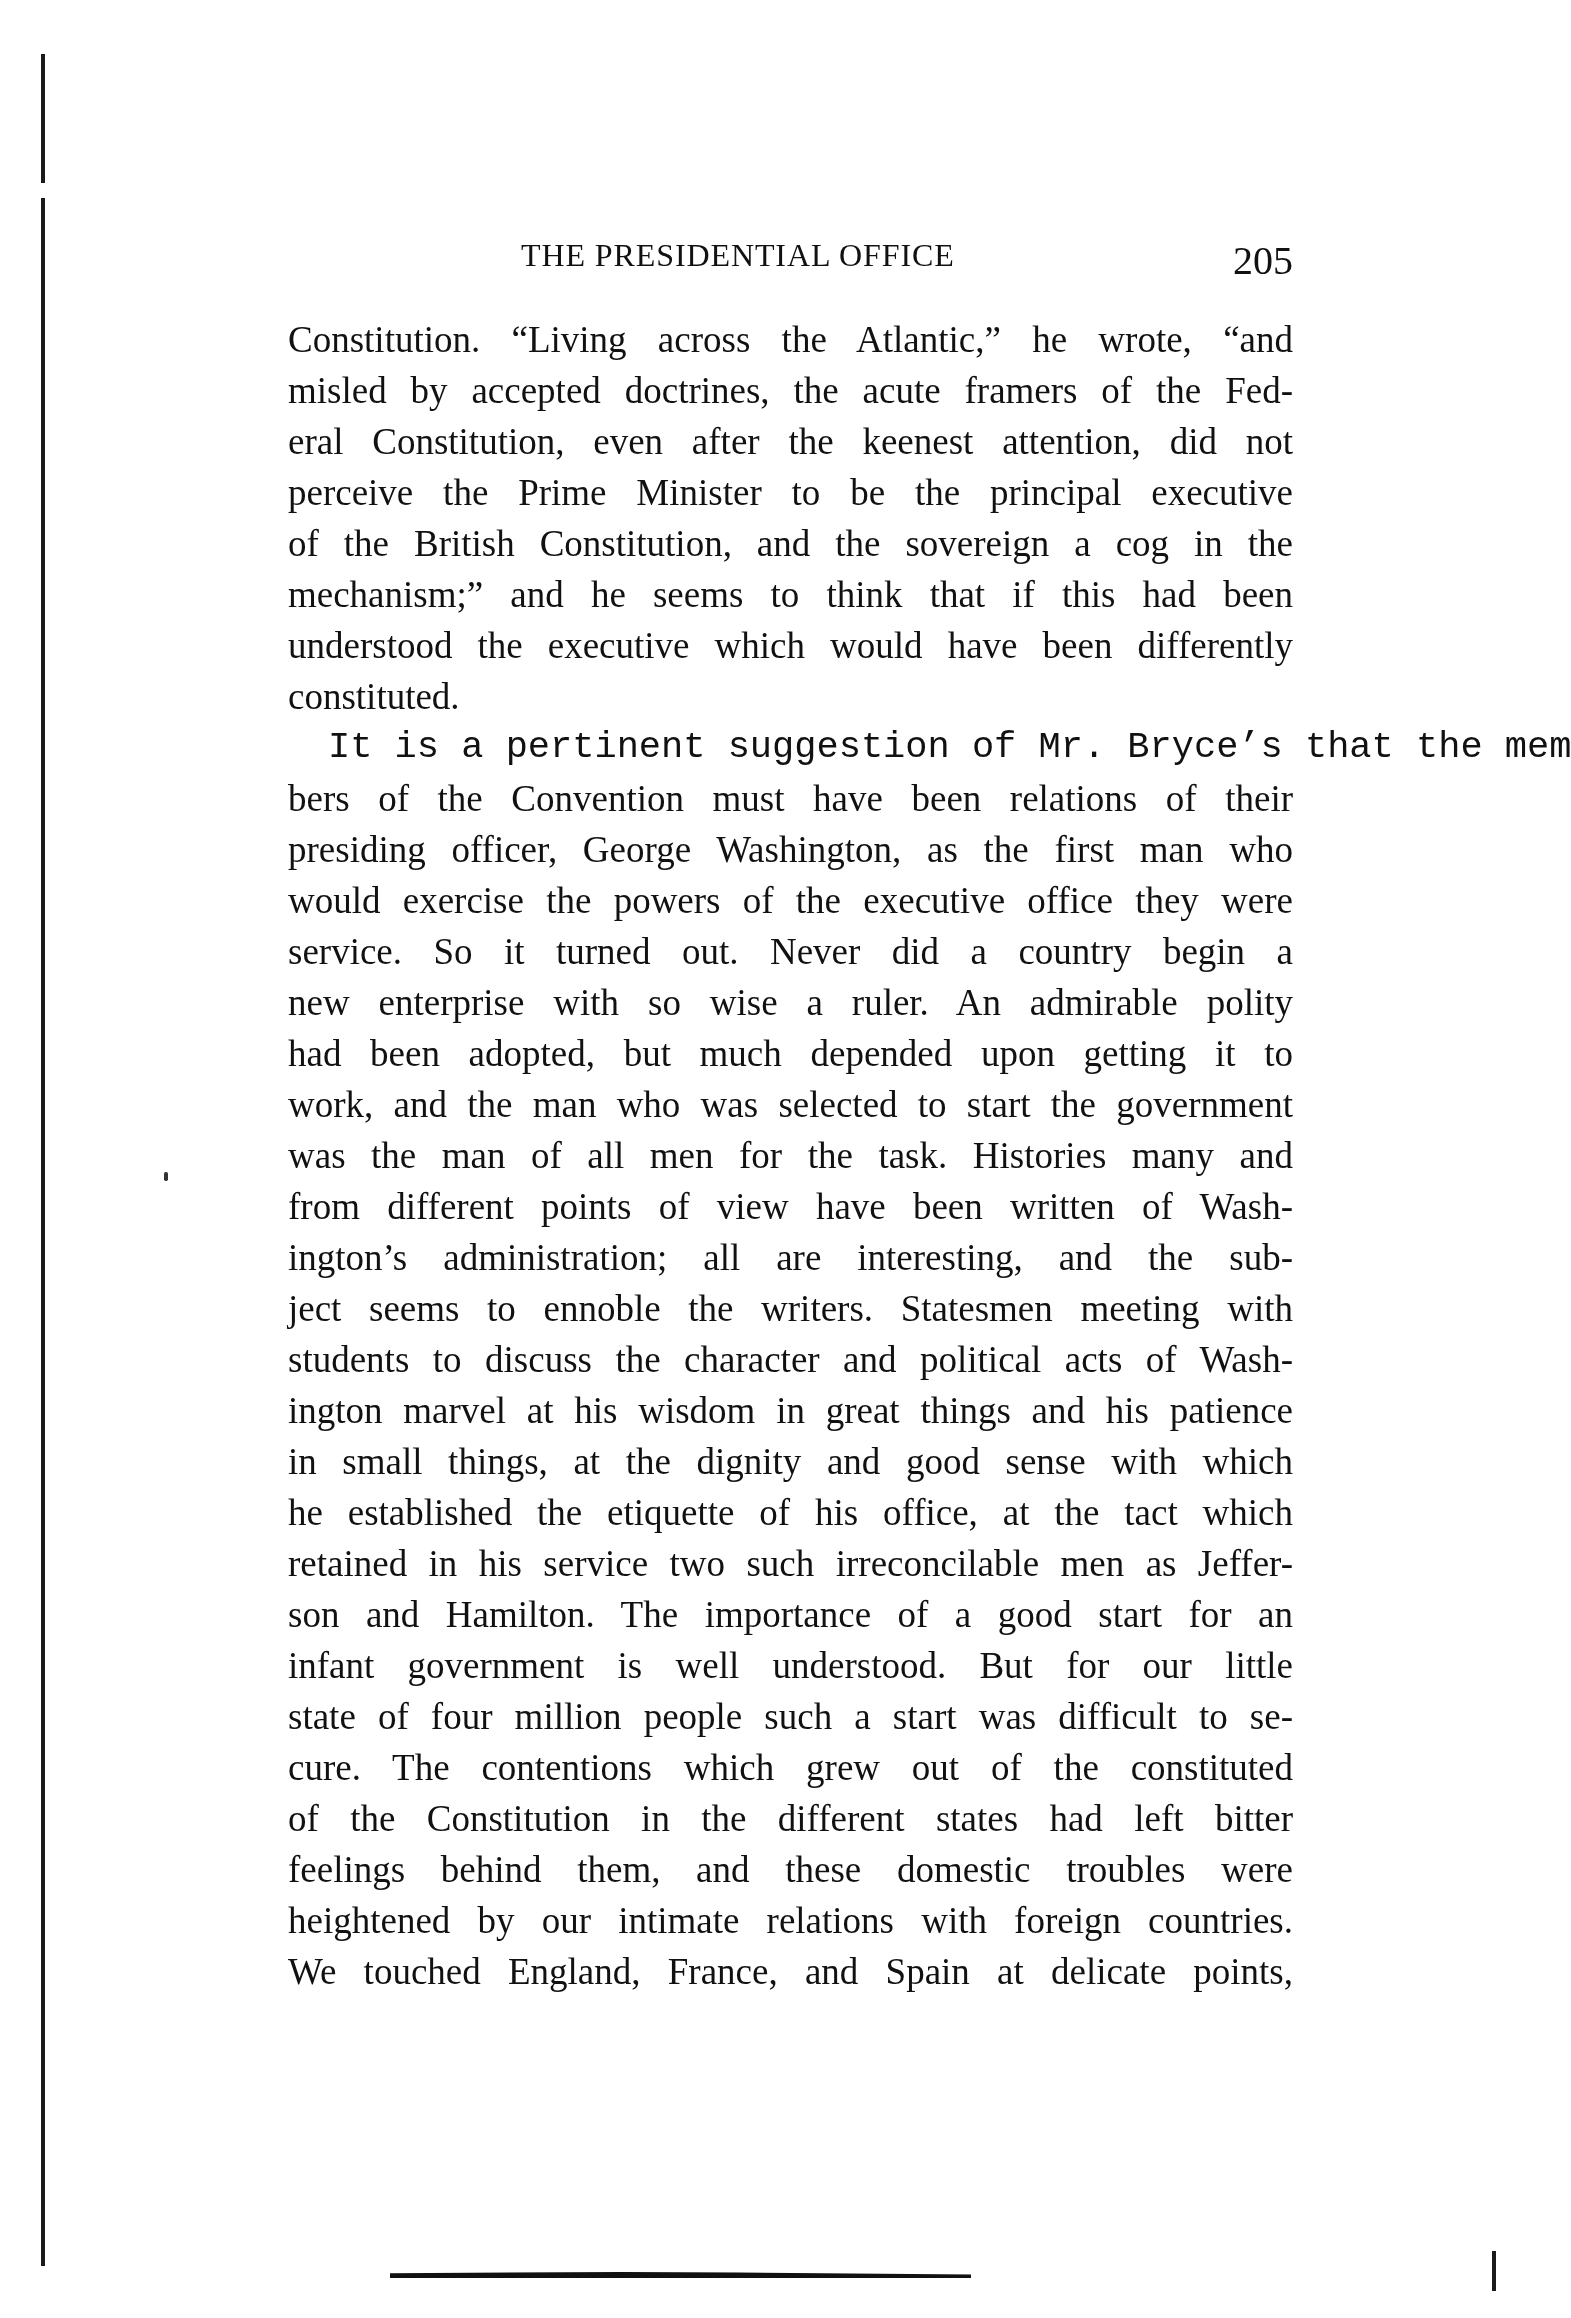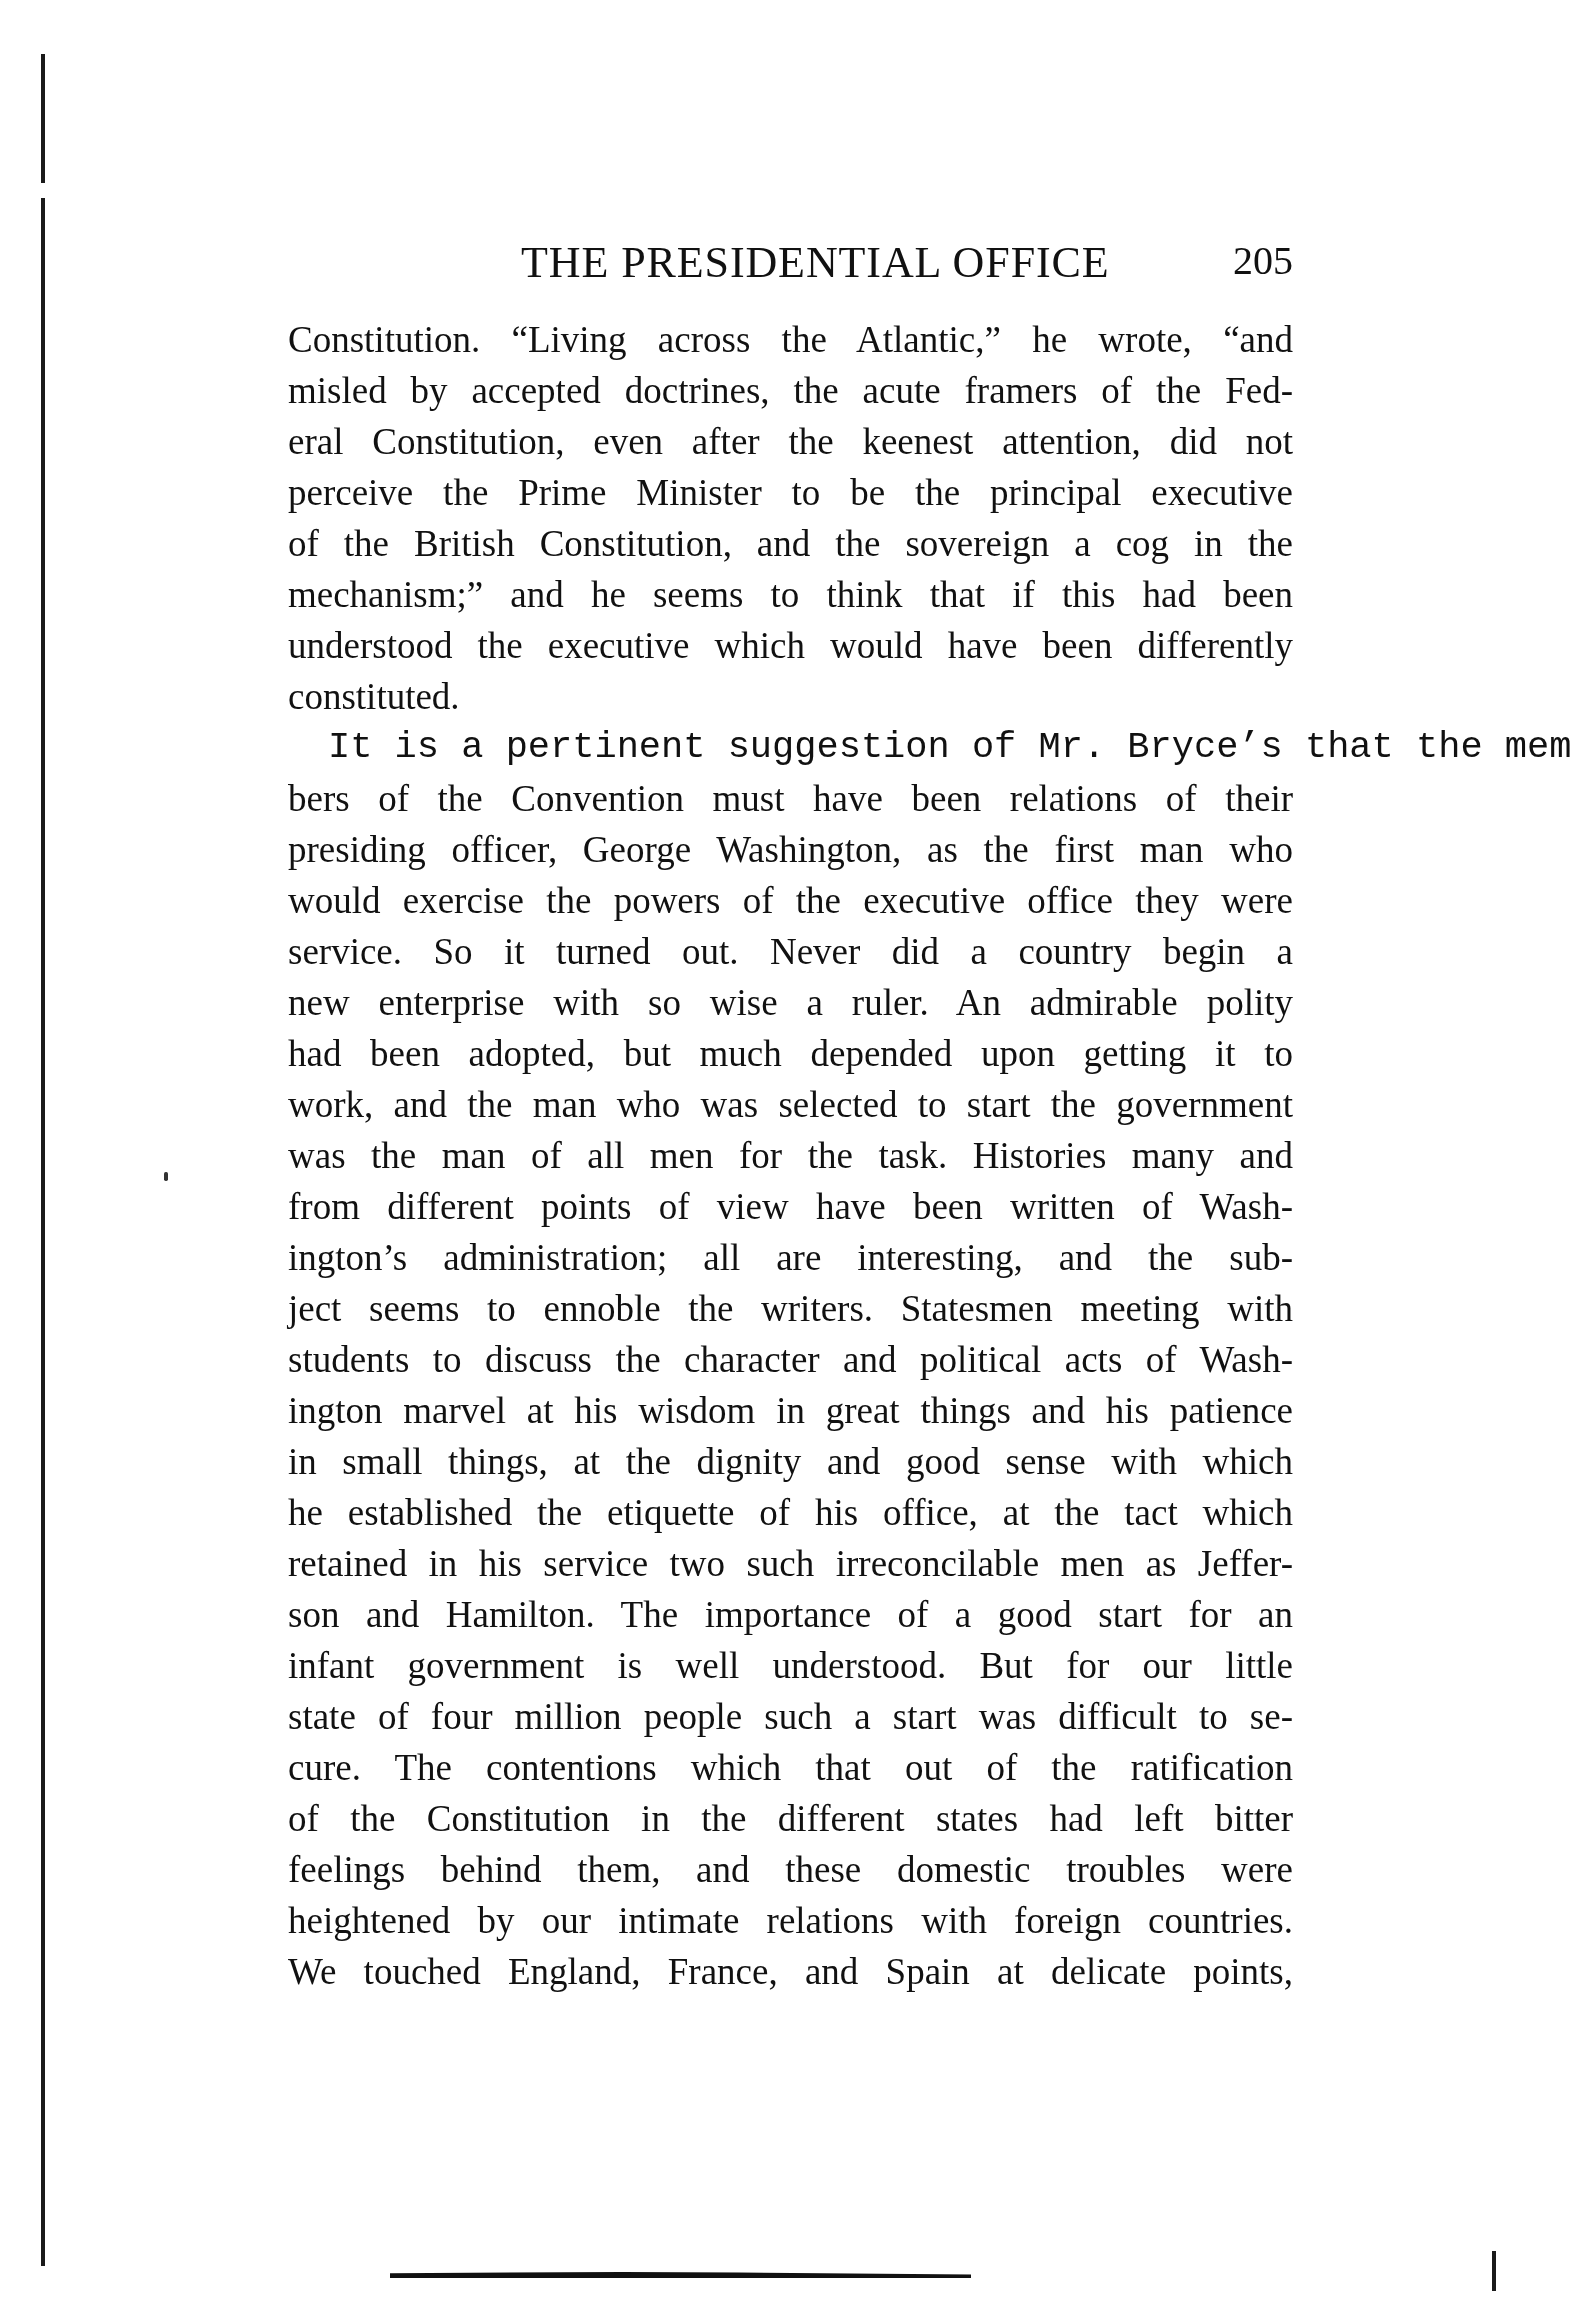--- a/index.html
+++ b/index.html
@@ -4,21 +4,21 @@
 <style>
   html, body { margin: 0; padding: 0; background: #ffffff; }
   body { width: 1572px; height: 2319px; position: relative; overflow: hidden;
          font-family: "Liberation Serif", "DejaVu Serif", serif; color: #111; }
   .scan-edge-left { position: absolute; left: 41px; width: 3.5px; background: #1a1a1a; }
   .scan-edge-right { position: absolute; left: 1492px; top: 2251px; width: 3.5px; height: 40px; background: #1a1a1a; }
   .speck { position: absolute; width: 3.5px; height: 8.7px; background: #333; border-radius: 1.7px; }
   .bottom-rule { position: absolute; left: 390px; top: 2272px; width: 581px; height: 6px; background: #111;
                  clip-path: polygon(0 20%, 40% 0, 60% 10%, 100% 40%, 100% 100%, 0 100%); }
   .running-head { position: absolute; top: 237px; left: 241px; width: 1052px; height: 43px; }
-  .running-title { position: absolute; left: 280px; top: 0; font-size: 44px; letter-spacing: 0.9px; white-space: nowrap; }
+  .running-title { position: absolute; left: 280px; top: 0; font-size: 32px; letter-spacing: 0.9px; white-space: nowrap; }
   .page-number { position: absolute; right: 0; top: 0; font-size: 40px; }
   .body-text { position: absolute; left: 241px; top: 314px; width: 1052px; font-size: 37px; }
   .line { height: 51px; line-height: 51px; text-align: justify; text-align-last: justify; white-space: nowrap; overflow: visible; margin-left: 47px; }
   .line.last { text-align-last: left; }
   .line.indent { padding-left: 40px; font-family: Liberation Mono, monospace; }
 </style>
 </head>
 <body>
 
 <div class="scan-edge-left" style="top:54px;height:129px;"></div>
@@ -57,20 +57,20 @@
       <div class="line">ington’s administration;  all are interesting, and the sub-</div>
       <div class="line">ject seems to ennoble the writers.  Statesmen meeting with</div>
       <div class="line">students to discuss the character and political acts of Wash-</div>
       <div class="line">ington marvel at his wisdom in great things and his patience</div>
       <div class="line">in small things, at the dignity and good sense with which</div>
       <div class="line">he established the etiquette of his office, at the tact which</div>
       <div class="line">retained in his service two such irreconcilable men as Jeffer-</div>
       <div class="line">son and Hamilton.  The importance of a good start for an</div>
       <div class="line">infant government is well understood.  But for our little</div>
       <div class="line">state of four million people such a start was difficult to se-</div>
-      <div class="line">cure.  The contentions which that out of the ratification</div>
+      <div class="line">cure.  The contentions which grew out of the constituted</div>
       <div class="line">of the Constitution in the different states had left bitter</div>
       <div class="line">feelings behind them, and these domestic troubles were</div>
       <div class="line">heightened by our intimate relations with foreign countries.</div>
       <div class="line">We touched England, France, and Spain at delicate points,</div>
     </div>
   </div>
 
 
 </body></html>

